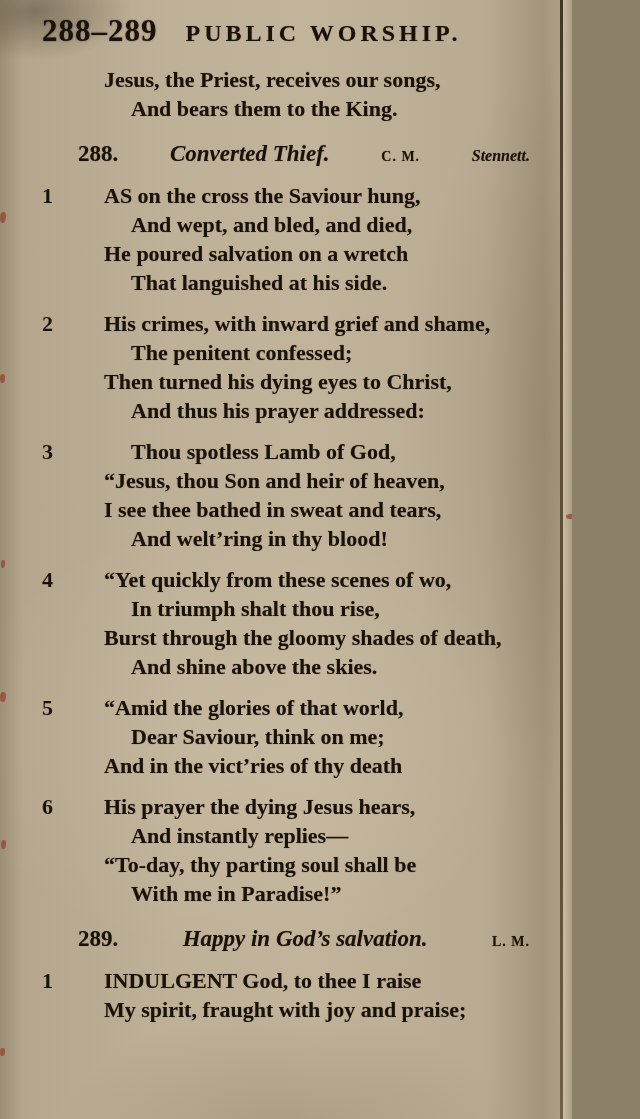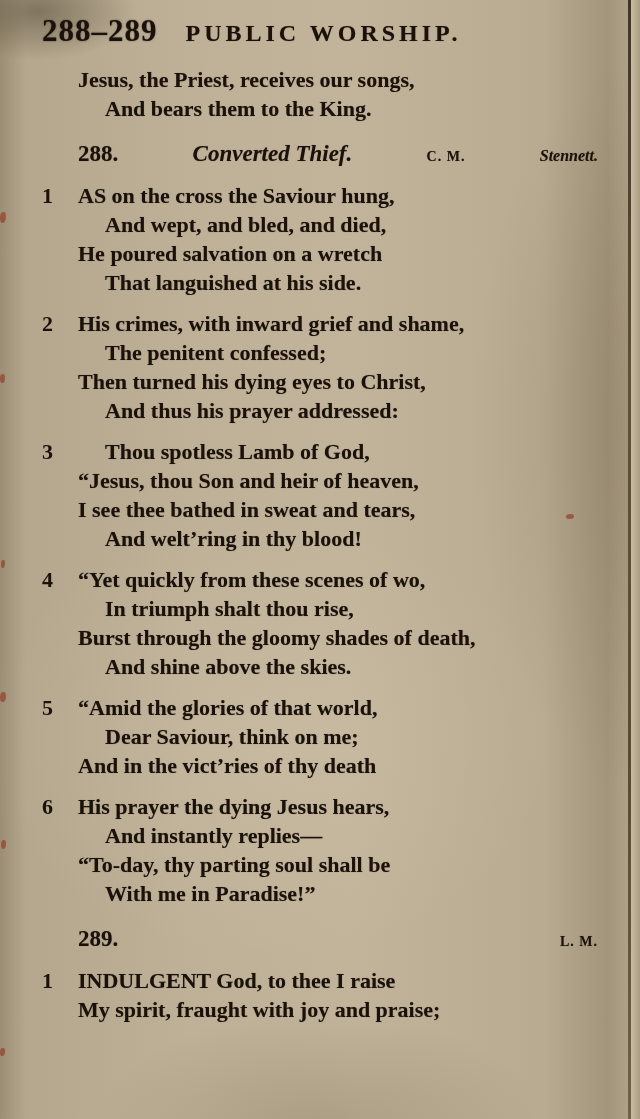--- a/index.html
+++ b/index.html
@@ -1,17 +1,17 @@
 <!DOCTYPE html>
 <html><head>
 <meta charset="utf-8">
 <style>
   html,body{margin:0;padding:0;background:#8d8068;}
   body{width:640px;height:1119px;overflow:hidden;font-family:"Liberation Serif","DejaVu Serif",serif;}
-  .page{position:relative;width:640px;height:1119px;color:#1a120a;overflow:hidden;
+  .page{position:relative;width:572px;height:1119px;color:#1a120a;overflow:hidden;
     background:
       radial-gradient(ellipse 140px 70px at 6% 1%, rgba(45,34,20,.38), transparent 70%),
       radial-gradient(ellipse 260px 520px at 103% 38%, rgba(92,76,52,.20), transparent 72%),
       radial-gradient(ellipse 420px 320px at 42% 66%, rgba(255,246,222,.10), transparent 70%),
       radial-gradient(ellipse 300px 160px at 50% 101%, rgba(70,56,36,.18), transparent 75%),
       linear-gradient(90deg,#9c8e74 0%,#b5a78d 4%,#bfb197 30%,#c2b49a 55%,#b9ab91 85%,#a3957b 95%,#b7a98f 100%),
       #b9ab91;
   }
   .edge-line{position:absolute;top:0;right:9px;width:3px;height:100%;
     background:linear-gradient(#241b0d,#4e4029 35%,#42351f 70%,#60523a);opacity:.8;}
@@ -20,21 +20,21 @@
   .speck{position:absolute;background:#94402b;border-radius:50% 40% 55% 45%;opacity:.72;}
   .header{display:flex;align-items:baseline;padding:13px 40px 0 42px;}
   .page-nums{font-size:31px;font-weight:700;letter-spacing:1px;
     text-shadow:0 0 2px rgba(20,12,4,.45);}
   .running-title{font-size:24px;font-weight:700;letter-spacing:4px;margin-left:28px;
     text-shadow:0 0 1px rgba(25,15,5,.4);}
   .content{padding:16px 34px 0 40px;}
   .stanza{position:relative;padding-left:38px;margin:0 0 12px 0;}
   .stanza .vnum{position:absolute;left:2px;top:0;font-size:22px;font-weight:700;line-height:29px;}
   .line{font-size:22px;font-weight:700;line-height:29px;white-space:nowrap;
-    text-shadow:0 0 1px rgba(25,15,5,.35);}
+    text-shadow:0 0 1px rgba(25,15,5,.35);margin-left:26px;}
   .ind1{padding-left:27px;}
   .hymn-heading{display:flex;justify-content:space-between;align-items:baseline;
     padding-left:38px;padding-right:8px;margin:18px 0 14px 0;
     font-size:23px;font-weight:700;text-shadow:0 0 1px rgba(25,15,5,.35);}
   .hh-title{font-style:italic;}
   .hh-author{font-style:italic;font-size:16px;}
   .hh-meter{font-size:14px;letter-spacing:1px;}
 </style>
 </head>
 <body>
@@ -93,20 +93,21 @@
       </div>
       <div class="stanza">
         <span class="vnum">6</span>
         <div class="line ind0">His prayer the dying Jesus hears,</div>
         <div class="line ind1">And instantly replies—</div>
         <div class="line ind0">“To-day, thy parting soul shall be</div>
         <div class="line ind1">With me in Paradise!”</div>
       </div>
       <div class="hymn-heading">
         <span class="hh-num">289.</span>
+        <span class="hh-title">Happy in God’s salvation.</span>
         <span class="hh-meter">L. M.</span>
       </div>
       <div class="stanza">
         <span class="vnum">1</span>
         <div class="line ind0">INDULGENT God, to thee I raise</div>
         <div class="line ind0">My spirit, fraught with joy and praise;</div>
       </div>
     </div>
 
   <div class="edge-strip"></div>

